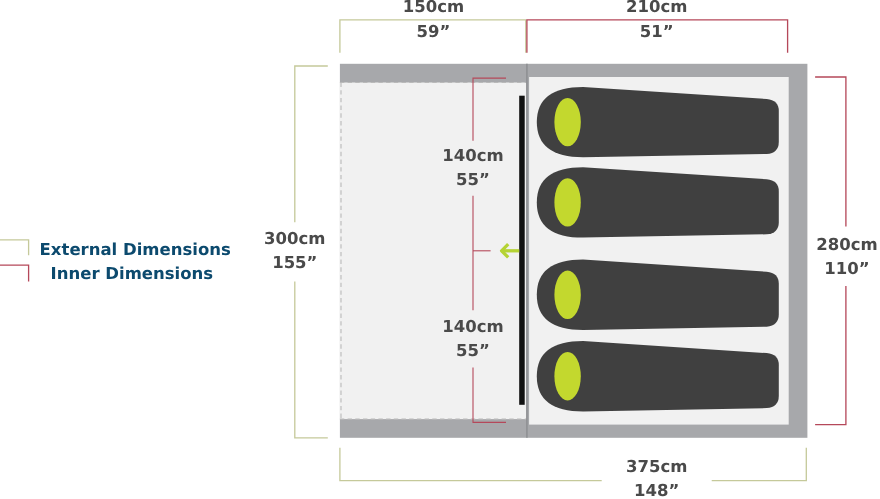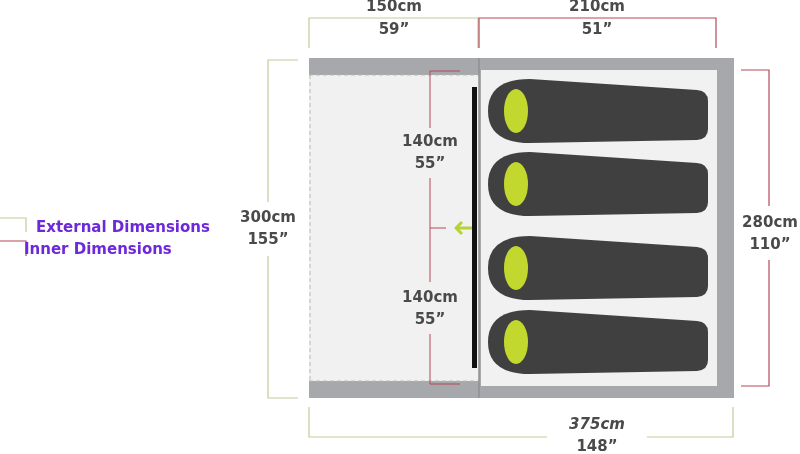--- a/index.html
+++ b/index.html
@@ -1,19 +1,19 @@
 <!DOCTYPE html>
 <html><head>
 <meta charset="utf-8">
 <style>
   html, body { margin: 0; padding: 0; background: #ffffff; }
   body { width: 800px; height: 454px; position: relative; overflow: hidden;
          font-family: "DejaVu Sans", "Liberation Sans", sans-serif; color: #4a4a4a; }
   .lbl { position: absolute; font-weight: bold; font-size: 15px; text-align: center; color: #4a4a4a; line-height: 20px; white-space: nowrap; }
-  .legend-text { position: absolute; font-weight: bold; font-size: 15px; color: #6d28d9; white-space: nowrap; }
+  .legend-text { position: absolute; font-weight: bold; font-size: 15px; color: #0c4a6e; white-space: nowrap; }
   svg { position: absolute; left: 0; top: 0; }
 </style>
 </head>
 <body>
 
 <svg width="800" height="454" viewBox="0 0 800 454">
 
   <rect x="309" y="58" width="425" height="340" fill="#a7a8ab"></rect>
 
   <rect x="309" y="75" width="170" height="306" fill="#f1f1f1"></rect>
@@ -63,32 +63,32 @@
   <polyline points="741,70 769,70 769,206" fill="none" stroke="#b5485a" stroke-width="1.2"></polyline>
   <polyline points="769,260 769,386 741,386" fill="none" stroke="#b5485a" stroke-width="1.2"></polyline>
 
   <polyline points="309,407 309,437 733,437 733,407" fill="none" stroke="#c5c99a" stroke-width="1.2"></polyline>
 
   <polyline points="0,218 26,218 26,232" fill="none" stroke="#c5c99a" stroke-width="1.2"></polyline>
   <polyline points="0,241 26,241 26,256" fill="none" stroke="#b5485a" stroke-width="1.2"></polyline>
 </svg>
 
 <div class="legend-text" style="left:36px; top:218px;">External Dimensions</div>
-<div class="legend-text" style="left:24px; top:240px;">Inner Dimensions</div>
+<div class="legend-text" style="left:46px; top:240px;">Inner Dimensions</div>
 
 <div class="lbl" style="left:344px; top:-4px; width:100px; background:#fff;">150cm</div>
 <div class="lbl" style="left:344px; top:19px; width:100px;">59”</div>
 <div class="lbl" style="left:547px; top:-4px; width:100px; background:#fff;">210cm</div>
 <div class="lbl" style="left:547px; top:19px; width:100px;">51”</div>
 
 <div class="lbl" style="left:226px; top:207px; width:84px;text-align:center;">300cm</div>
 <div class="lbl" style="left:226px; top:229px; width:84px;">155”</div>
 
 <div class="lbl" style="left:728px; top:212px; width:84px;">280cm</div>
 <div class="lbl" style="left:728px; top:234px; width:84px;">110”</div>
 
 <div class="lbl" style="left:380px; top:131px; width:100px;">140cm</div>
 <div class="lbl" style="left:380px; top:153px; width:100px;">55”</div>
 <div class="lbl" style="left:380px; top:287px; width:100px;">140cm</div>
 <div class="lbl" style="left:380px; top:309px; width:100px;">55”</div>
 
-<div class="lbl" style="left:547px; top:414px; width:100px;font-style:italic;">375cm</div>
+<div class="lbl" style="left:547px; top:414px; width:100px;">375cm</div>
 <div class="lbl" style="left:547px; top:436px; width:100px; background:#fff;">148”</div>
 
 </body></html>

